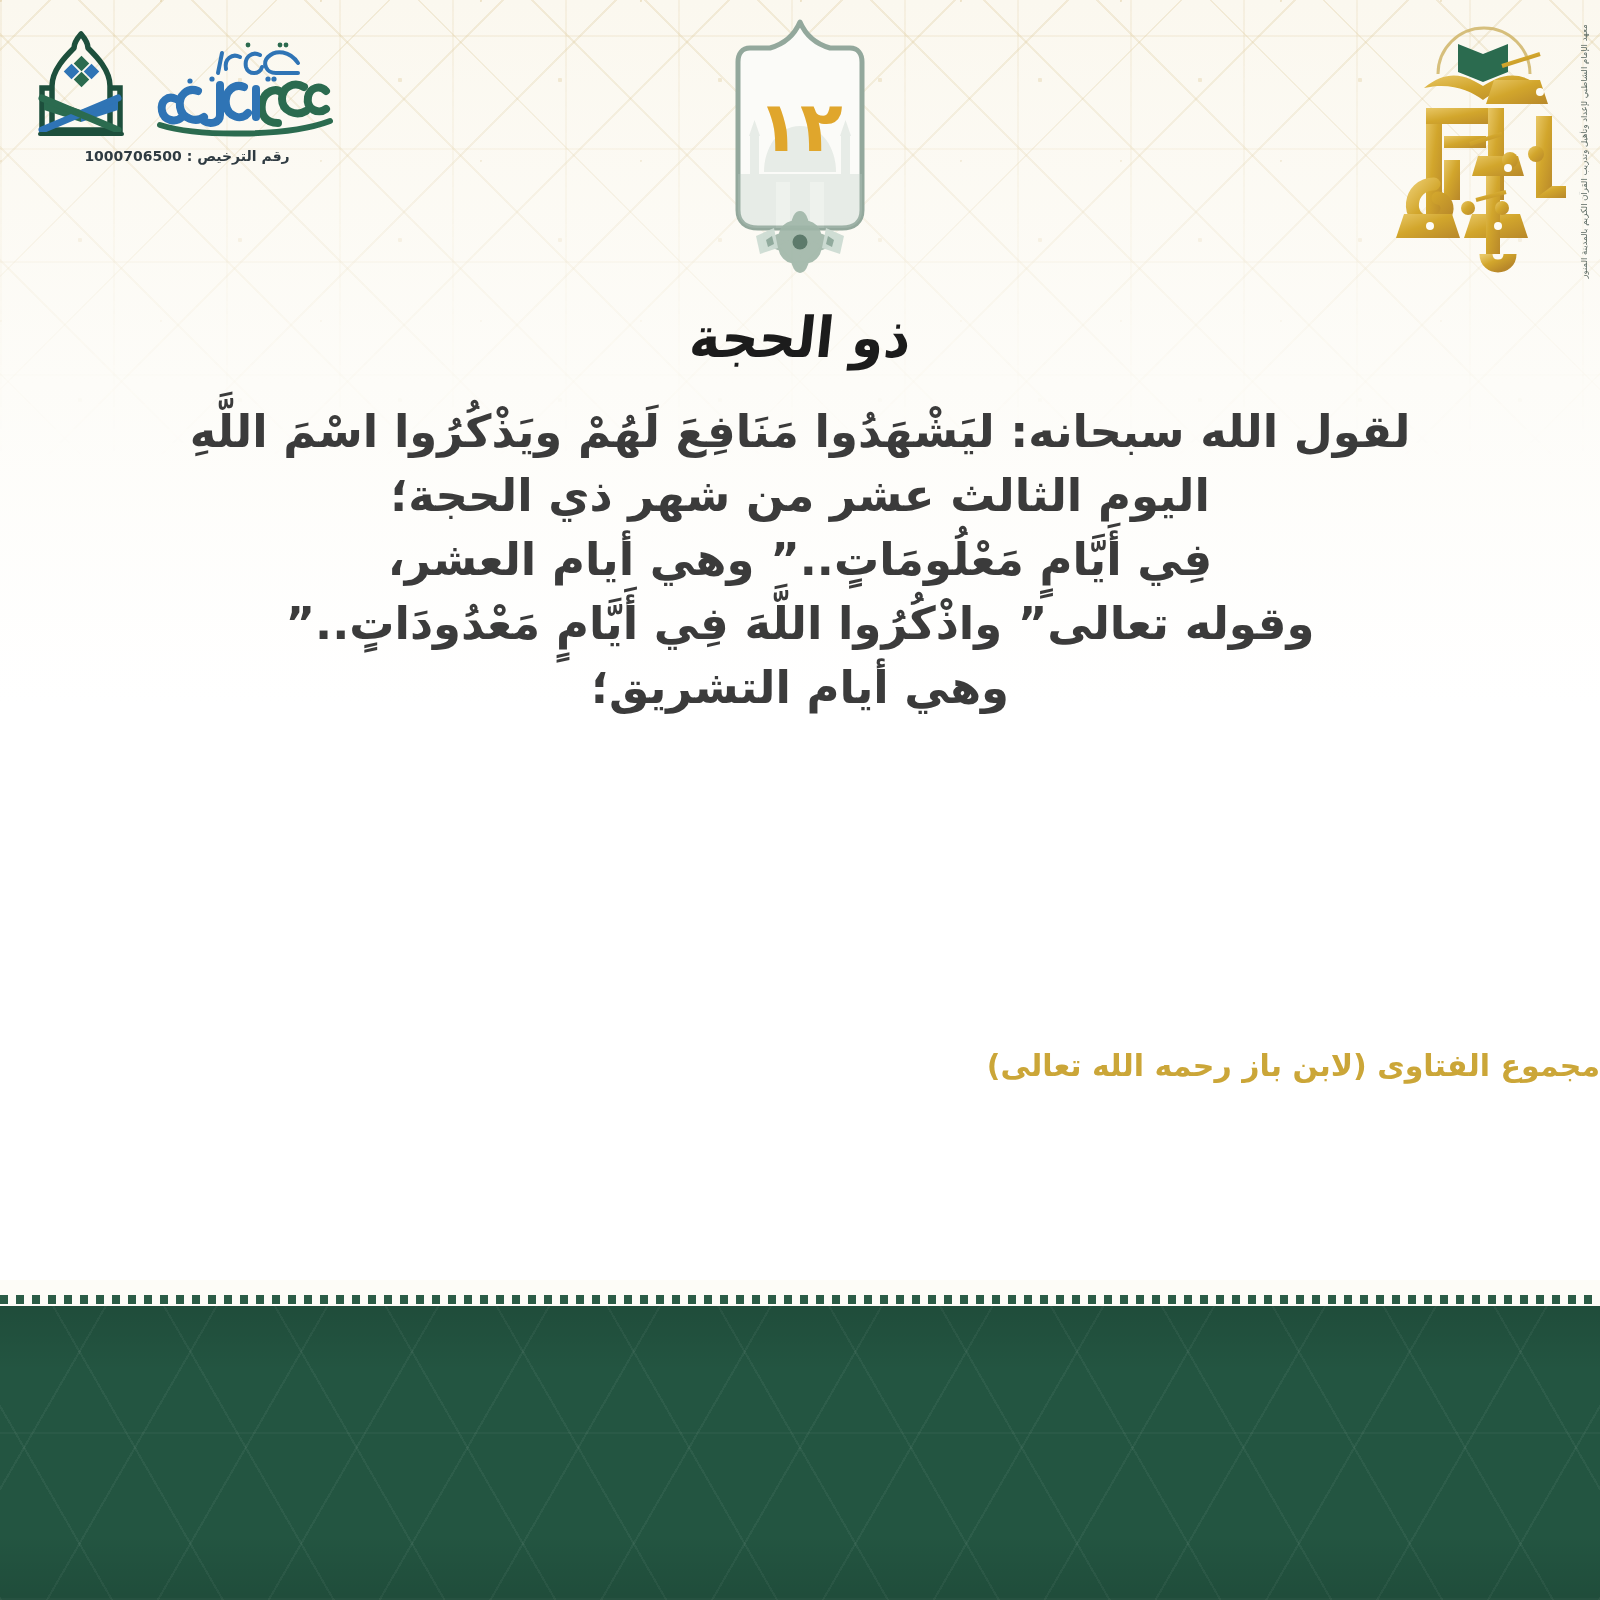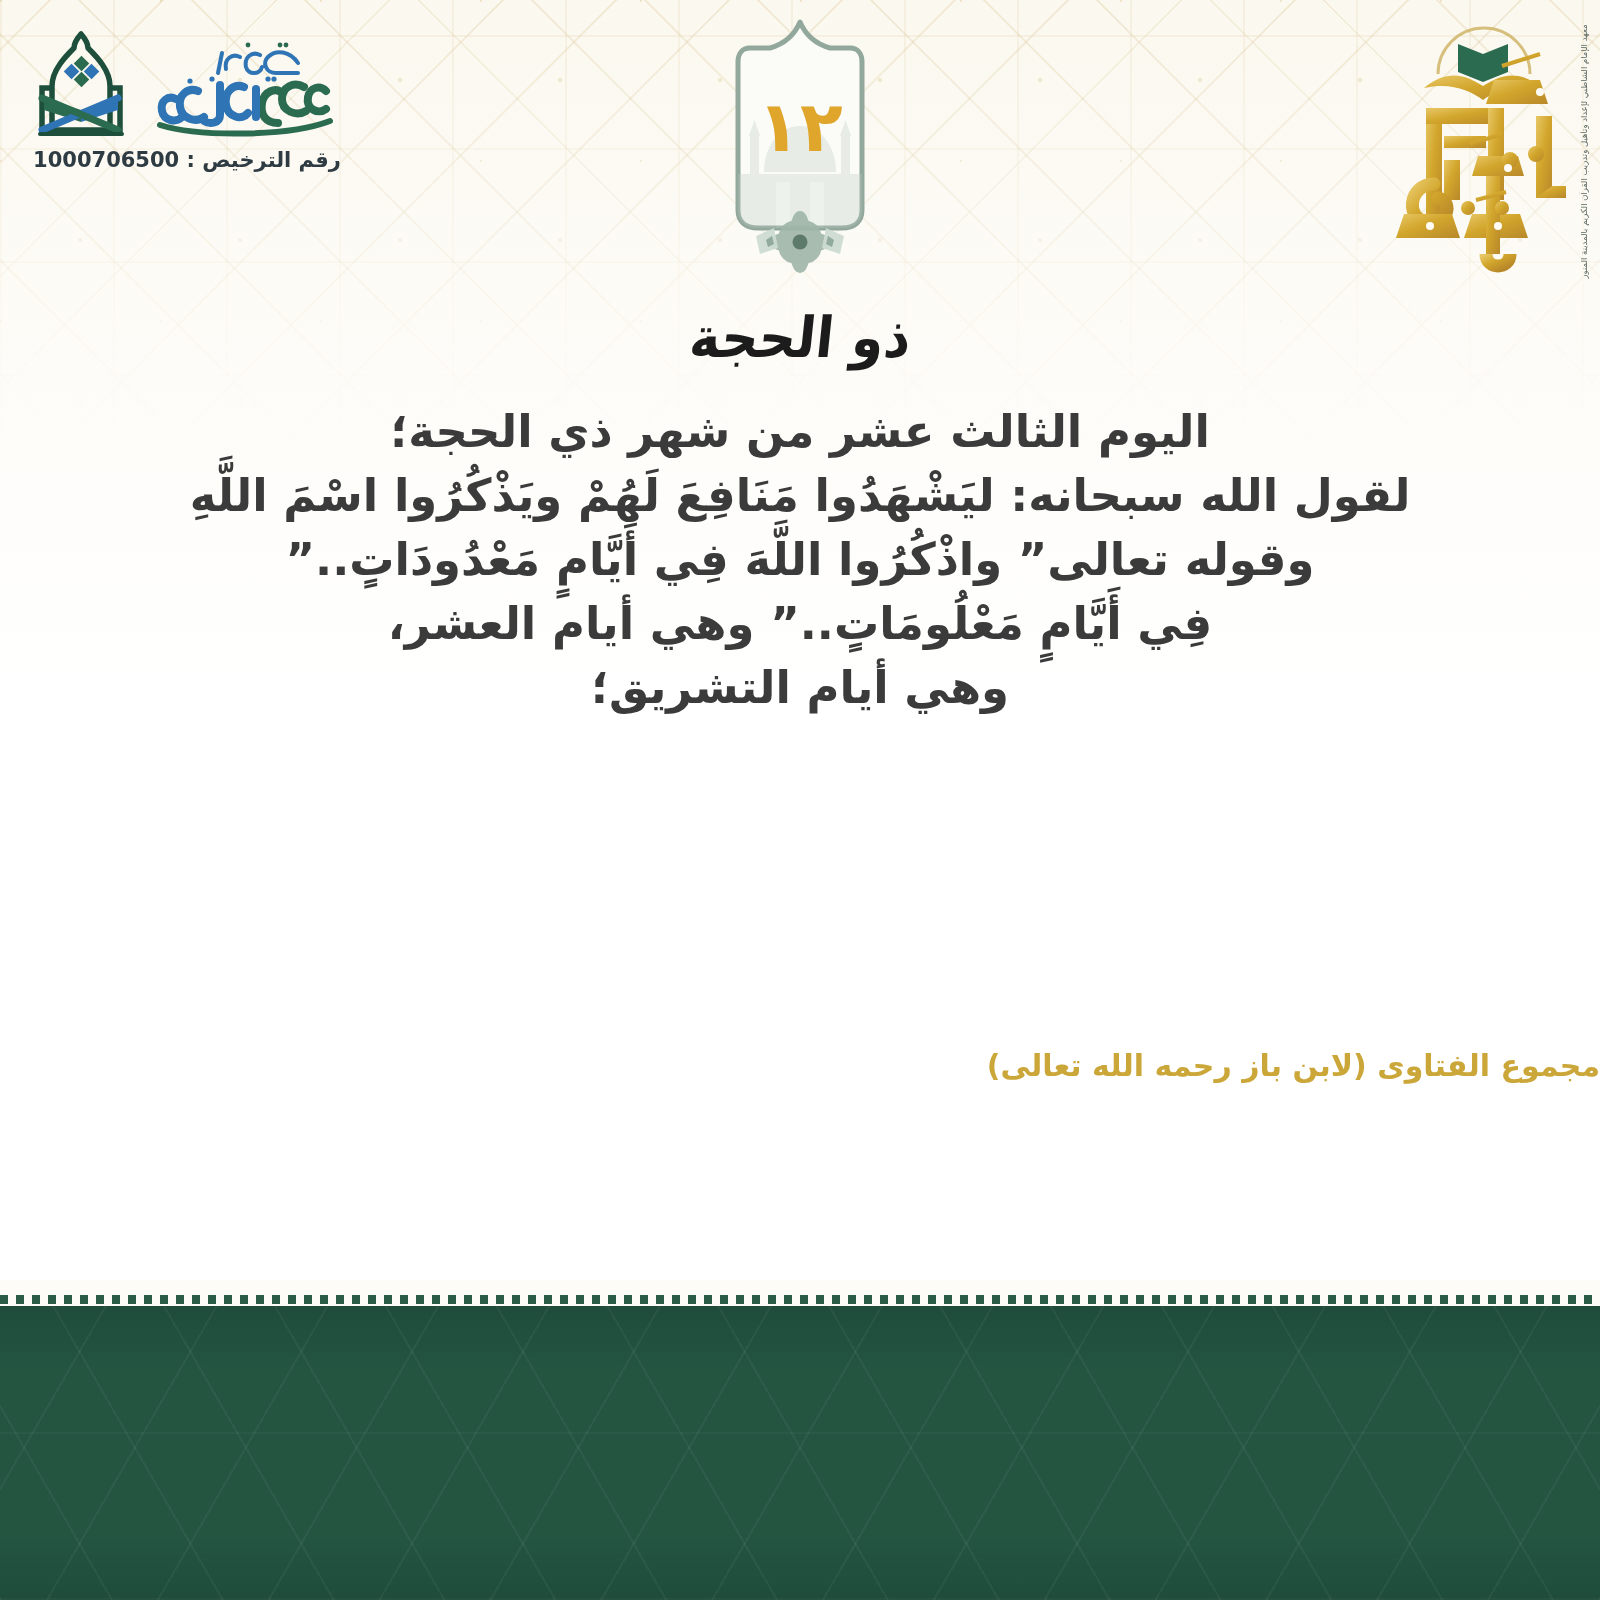--- a/index.html
+++ b/index.html
@@ -85,21 +85,21 @@
   .assoc {
     position: absolute; top: 26px; left: 22px;
     width: 330px;
     text-align: center;
   }
   .assoc-row { display: flex; align-items: center; justify-content: flex-end; gap: 8px; }
   .assoc-mark { width: 118px; height: 118px; flex: none; }
   .assoc-words { width: 190px; height: 112px; flex: none; }
   .assoc-license {
     margin-top: 4px;
-    font-size: 21px;
+    font-size: 14px;
     color: #2f3b42;
     direction: rtl;
     text-align: center;
     font-family: "DejaVu Sans", sans-serif;
     font-weight: 600;
     white-space: nowrap;
   }
   .assoc-license .num { direction: ltr; unicode-bidi: embed; }
 
   
@@ -354,24 +354,24 @@
         <span class="num">1000706500</span>
       </div>
     </div>
   </div>
 
   <div class="month-title">
     <div class="month-title-text">ذو الحجة</div>
   </div>
 
   <div class="body-block">
+    <p class="body-line verse">لقول الله سبحانه: ليَشْهَدُوا مَنَافِعَ لَهُمْ ويَذْكُرُوا اسْمَ اللَّهِ</p>
     <p class="body-line">اليوم الثالث عشر من شهر ذي الحجة؛</p>
-    <p class="body-line verse">لقول الله سبحانه: ليَشْهَدُوا مَنَافِعَ لَهُمْ ويَذْكُرُوا اسْمَ اللَّهِ</p>
+    <p class="body-line verse">فِي أَيَّامٍ مَعْلُومَاتٍ..” وهي أيام العشر،</p>
     <p class="body-line verse">وقوله تعالى” واذْكُرُوا اللَّهَ فِي أَيَّامٍ مَعْدُودَاتٍ..”</p>
-    <p class="body-line verse">فِي أَيَّامٍ مَعْلُومَاتٍ..” وهي أيام العشر،</p>
     <p class="body-line">وهي أيام التشريق؛</p>
   </div>
 
   <div class="source">مجموع الفتاوى (لابن باز رحمه الله تعالى)</div>
 
   <div class="dash-rule"></div>
   <div class="footer">
     <div class="footer-pattern"></div>
     <div class="footer-shade"></div>
   </div>

